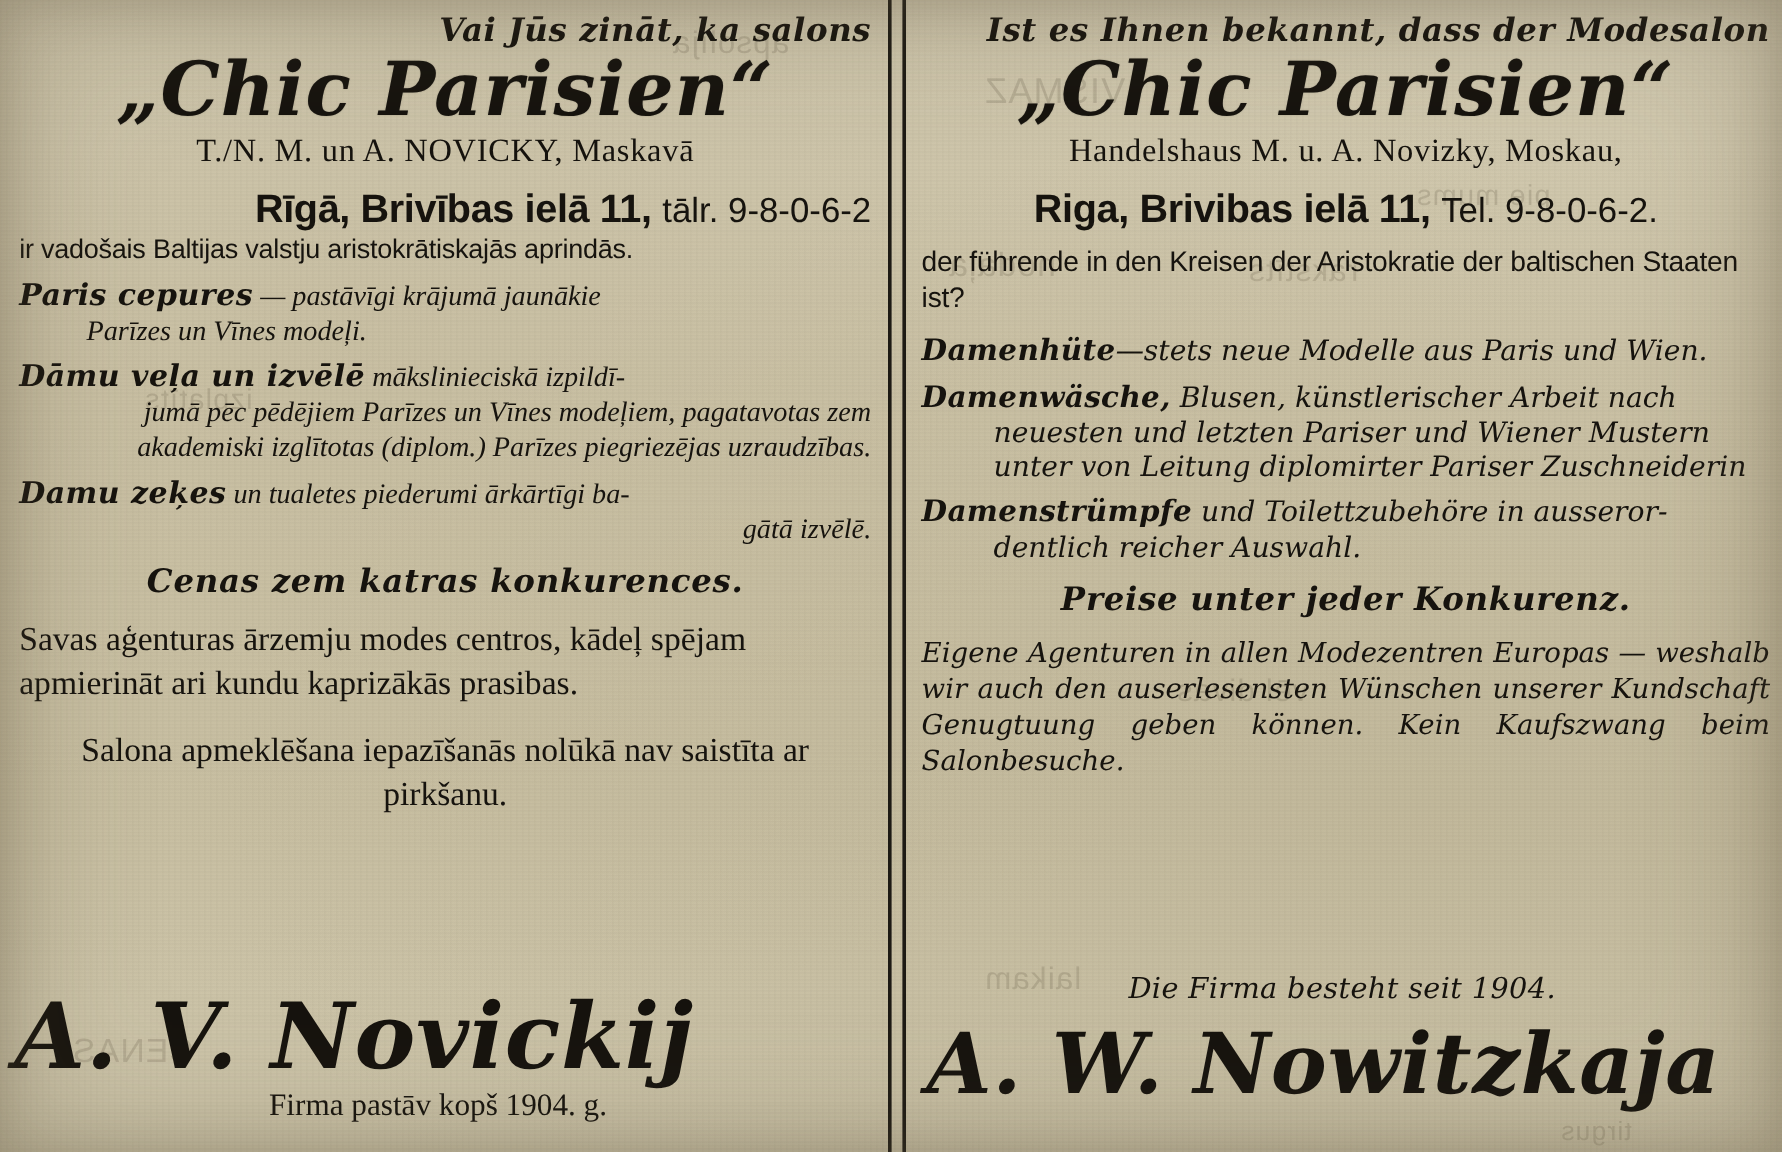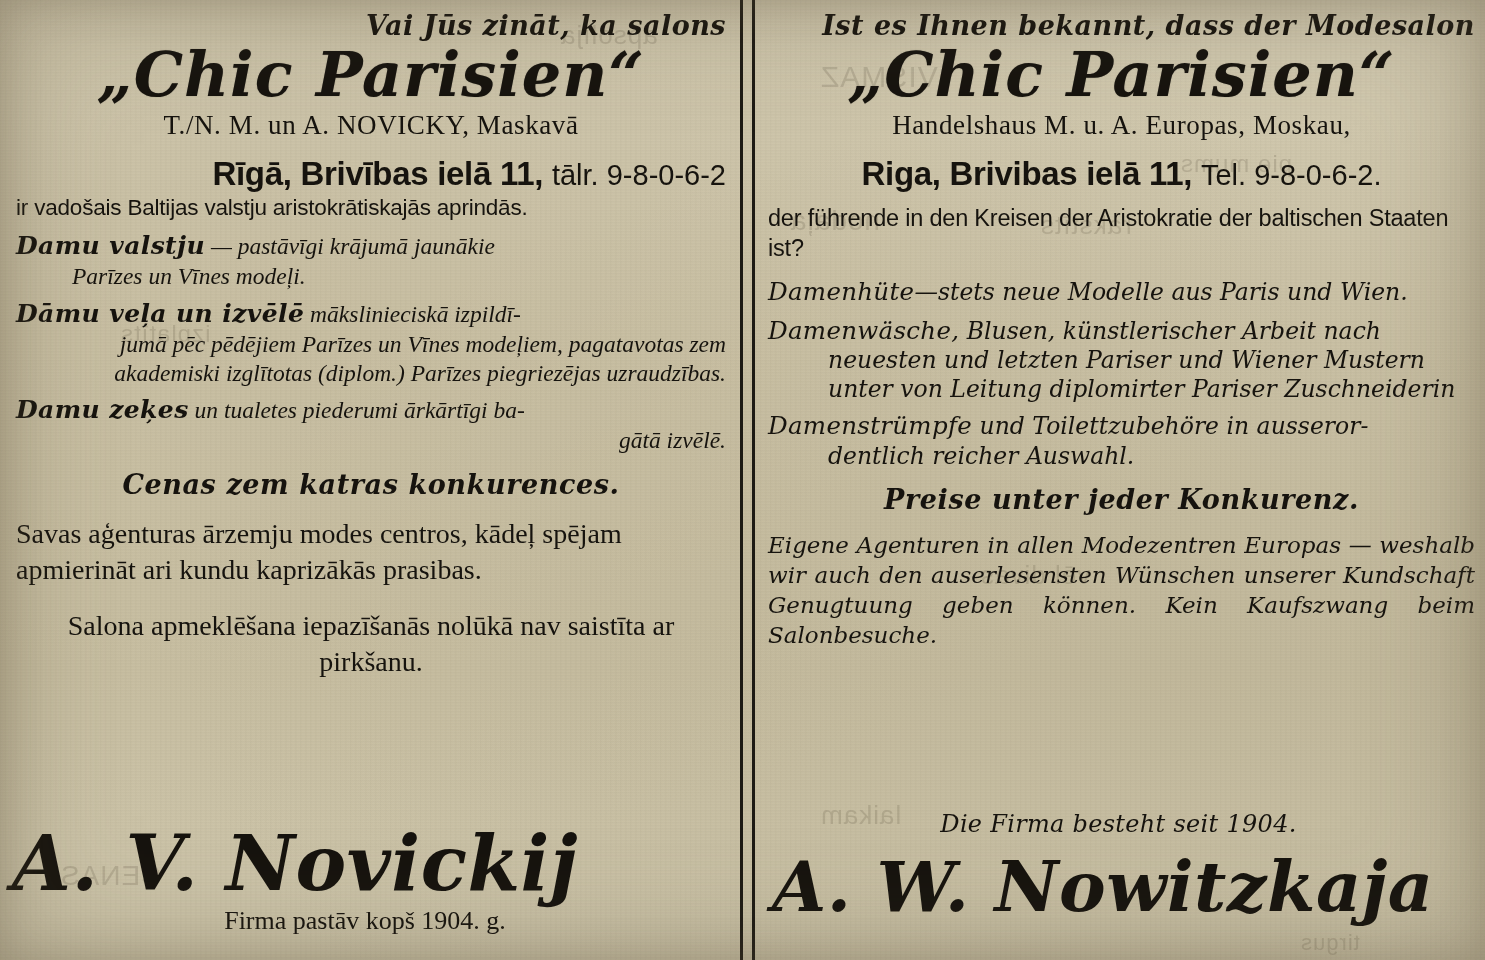--- a/index.html
+++ b/index.html
@@ -138,21 +138,21 @@
   .indent { display: block; padding-left: 56px; }
   .indent-sm { display: block; padding-left: 40px; text-align: right; }
 
   .item-de {
     font-family: "DejaVu Serif", serif;
     font-style: italic;
     font-size: 23px;
     line-height: 1.28;
   }
   .item-de .term {
-    font-weight: 400;
+    font-weight: 700;
     letter-spacing: 0.3px;
     font-size: 24.5px;
   }
   .de-indent { display: block; padding-left: 60px; }
 
   .slogan {
     text-align: center;
     font-family: "DejaVu Serif", serif;
     font-style: italic;
     font-weight: 700;
@@ -246,21 +246,21 @@
     <div class="brand script">„Chic Parisien“</div>
     <div class="firmline">T./N. M.  un  A. NOVICKY,  Maskavā</div>
     <div class="address">
       <span>Rīgā, Brivības ielā 11,</span>
       <span class="tel">tālr. 9-8-0-6-2</span>
     </div>
     <div class="lead">ir vadošais Baltijas valstju aristokrātiskajās aprindās.</div>
 
     <ul class="items">
       <li class="item-lv">
-        <span class="term">Damu valstju</span><span> — pastāvīgi krājumā jaunākie</span>
+        <span class="term">Paris cepures</span><span> — pastāvīgi krājumā jaunākie</span>
         <span class="indent">Parīzes un Vīnes modeļi.</span>
       </li>
       <li class="item-lv">
         <span class="term">Dāmu veļa un izvēlē</span><span> mākslinieciskā izpildī-</span>
         <span class="indent-sm">jumā pēc pēdējiem Parīzes un Vīnes modeļiem, pagatavotas zem akademiski izglītotas (diplom.) Parīzes piegriezējas uzraudzības.</span>
       </li>
       <li class="item-lv">
         <span class="term">Damu zeķes</span><span> un tualetes piederumi ārkārtīgi ba-</span>
         <span class="indent-sm">gātā izvēlē.</span>
       </li>
@@ -270,21 +270,21 @@
     <div class="para-lv">Savas aģenturas ārzemju modes centros, kādeļ spējam apmierināt ari kundu kaprizākās prasibas.</div>
     <div class="para-lv big">Salona apmeklēšana iepazīšanās nolūkā nav saistīta ar pirkšanu.</div>
 
     <div class="signature sig-lv">A. V. Novickij</div>
     <div class="since-lv">Firma pastāv kopš 1904. g.</div>
   </div>
 
   <div class="col col-de">
     <div class="eyebrow script">Ist es Ihnen bekannt, dass der Modesalon</div>
     <div class="brand script">„Chic Parisien“</div>
-    <div class="firmline">Handelshaus M. u. A. Europas, Moskau,</div>
+    <div class="firmline">Handelshaus M. u. A. Novizky, Moskau,</div>
     <div class="address center">
       <span>Riga, Brivibas ielā 11,</span>
       <span class="tel">Tel. 9-8-0-6-2.</span>
     </div>
     <div class="lead de">der führende in den Kreisen der Aristokratie der baltischen Staaten ist?</div>
 
     <ul class="items">
       <li class="item-de">
         <span class="term">Damenhüte</span><span>—stets neue Modelle aus Paris und Wien.</span>
       </li>

